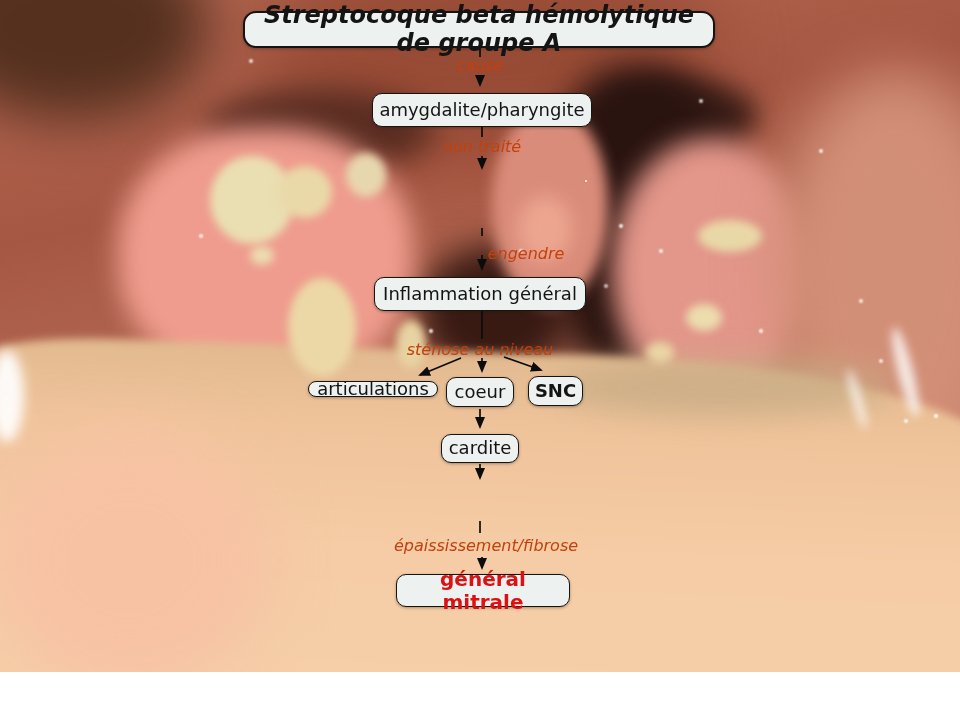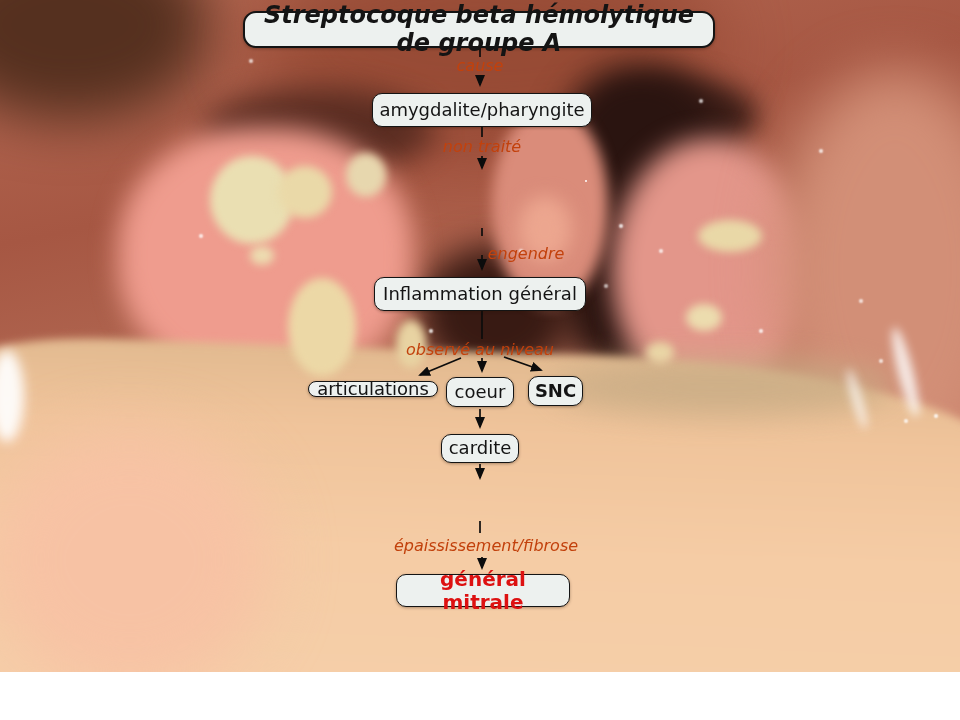--- a/index.html
+++ b/index.html
@@ -126,21 +126,21 @@
 
   <div class="elabel" style="left:482px;top:137px;">non traité</div>
 
 
   <div class="elabel" style="left:482px;top:244px;margin-left:44px;">engendre</div>
 
   <div class="node" style="left:374px;top:277px;width:212px;height:34px;">
     <span>Inflammation général</span>
   </div>
 
-  <div class="elabel" style="left:480px;top:340px;">observé au niveau</div>
+  <div class="elabel" style="left:480px;top:340px;">sténose au niveau</div>
 
   <div class="node" style="left:308px;top:381px;width:130px;height:16px;">
     <span>articulations</span>
   </div>
 
   <div class="node" style="left:446px;top:377px;width:68px;height:30px;">
     <span>coeur</span>
   </div>
 
   <div class="node" style="left:528px;top:376px;width:55px;height:30px;font-weight:bold;">

